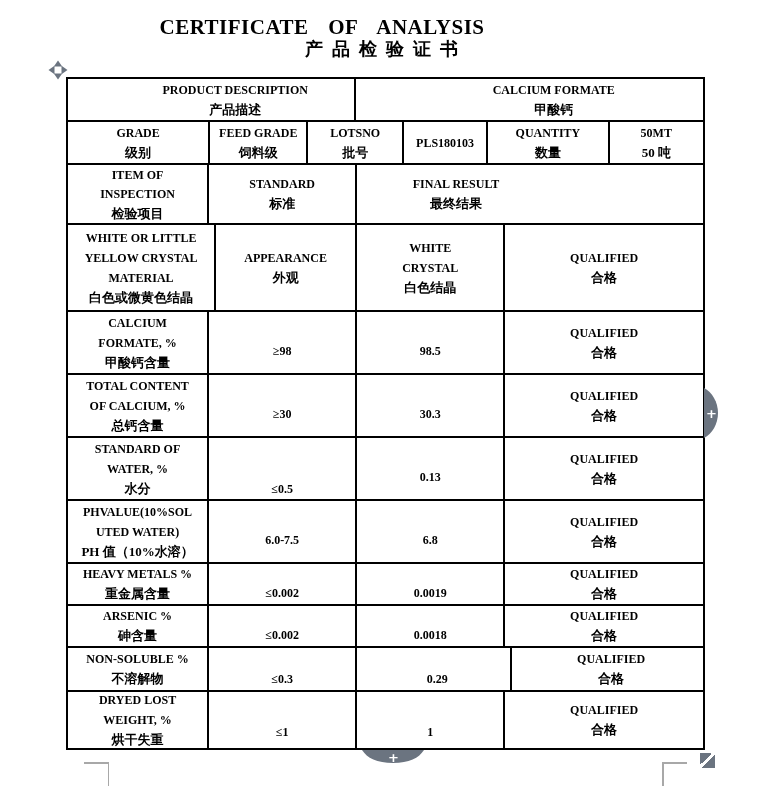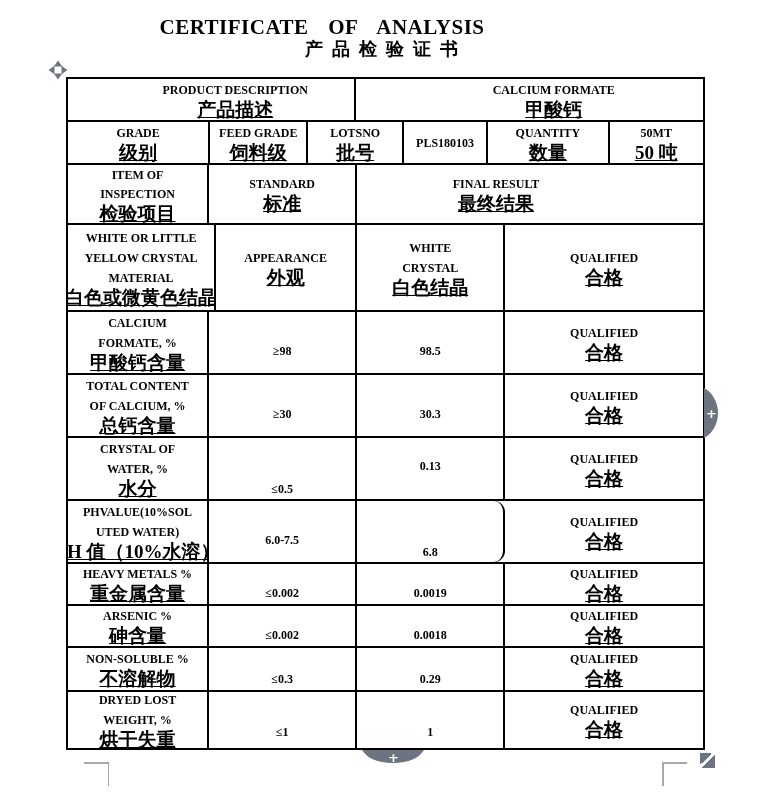--- a/index.html
+++ b/index.html
@@ -26,21 +26,21 @@
   .trow{display:flex;border-bottom:2px solid #000;box-sizing:border-box;min-height:0;}
   .trow:last-child{border-bottom:none;}
   .tcell{
     border-right:2px solid #000;box-sizing:border-box;min-width:0;
     display:flex;flex-direction:column;align-items:center;justify-content:center;
     text-align:center;overflow:hidden;
   }
   .tcell:last-child{border-right:none;}
   .tcell.vbottom{justify-content:flex-end;}
   .tline{font-size:12px;line-height:20px;white-space:nowrap;}
-  .tline.cjk{font-size:19px;font-family:"Liberation Serif","DejaVu Sans",sans-serif;text-decoration:underline;}
+  .tline.cjk{font-size:13px;font-family:"Liberation Serif","DejaVu Sans",sans-serif;}
   .tight .tline{line-height:19px;}
   
   .plus-glyph{
     position:absolute;color:#fff;font-size:13px;line-height:13px;
     font-family:"DejaVu Sans",sans-serif;font-weight:bold;
   }
   .resize-handle{
     left:700px;top:753px;width:15px;height:15px;
     background:linear-gradient(135deg,#6b7480 0 40%,#ffffff 40% 56%,#6b7480 56% 100%);
   }
@@ -104,21 +104,21 @@
     <div class="trow tight" style="flex: 0 0 60px;">
       <div class="tcell" style="flex: 0 0 22.22%;">
         <div class="tline">ITEM OF</div>
         <div class="tline">INSPECTION</div>
         <div class="tline cjk">检验项目</div>
       </div>
       <div class="tcell" style="flex: 0 0 23.32%;">
         <div class="tline">STANDARD</div>
         <div class="tline cjk">标准</div>
       </div>
-      <div class="tcell" style="flex: 0 0 31.14%; margin-left: 40px;">
+      <div class="tcell" style="flex: 0 0 31.14%;">
         <div class="tline">FINAL RESULT</div>
         <div class="tline cjk">最终结果</div>
       </div>
     </div>
     <div class="trow" style="flex: 0 0 87px;">
       <div class="tcell" style="flex: 0 0 23.32%;">
         <div class="tline">WHITE OR LITTLE</div>
         <div class="tline">YELLOW CRYSTAL</div>
         <div class="tline">MATERIAL</div>
         <div class="tline cjk">白色或微黄色结晶</div>
@@ -166,45 +166,45 @@
       <div class="tcell vbottom" style="flex: 0 0 23.32%; padding-bottom: 12px;">
         <div class="tline">30.3</div>
       </div>
       <div class="tcell" style="flex: 0 0 31.14%;">
         <div class="tline">QUALIFIED</div>
         <div class="tline cjk">合格</div>
       </div>
     </div>
     <div class="trow" style="flex: 0 0 63px;">
       <div class="tcell" style="flex: 0 0 22.22%;">
-        <div class="tline">CRYSTAL OF</div>
+        <div class="tline">STANDARD OF</div>
         <div class="tline">WATER, %</div>
         <div class="tline cjk">水分</div>
       </div>
       <div class="tcell vbottom" style="flex: 0 0 23.32%; padding-bottom: 0;">
         <div class="tline">≤0.5</div>
       </div>
-      <div class="tcell vbottom" style="flex: 0 0 23.32%; padding-bottom: 23px;">
+      <div class="tcell vbottom" style="flex: 0 0 23.32%; padding-bottom: 12px;">
         <div class="tline">0.13</div>
       </div>
       <div class="tcell" style="flex: 0 0 31.14%;">
         <div class="tline">QUALIFIED</div>
         <div class="tline cjk">合格</div>
       </div>
     </div>
     <div class="trow" style="flex: 0 0 63px;">
       <div class="tcell" style="flex: 0 0 22.22%; justify-content: center;">
         <div class="tline">PHVALUE(10%SOL</div>
         <div class="tline">UTED WATER)</div>
         <div class="tline cjk">PH 值（10%水溶）</div>
       </div>
       <div class="tcell vbottom" style="flex: 0 0 23.32%; padding-bottom: 12px;">
         <div class="tline">6.0-7.5</div>
       </div>
-      <div class="tcell vbottom" style="flex: 0 0 23.32%;  border-radius: 11px;">
+      <div class="tcell vbottom" style="flex: 0 0 23.32%; padding-bottom: 12px;">
         <div class="tline">6.8</div>
       </div>
       <div class="tcell" style="flex: 0 0 31.14%;">
         <div class="tline">QUALIFIED</div>
         <div class="tline cjk">合格</div>
       </div>
     </div>
     <div class="trow" style="flex: 0 0 42px;">
       <div class="tcell" style="flex: 0 0 22.22%;">
         <div class="tline">HEAVY METALS %</div>
@@ -238,21 +238,21 @@
       </div>
     </div>
     <div class="trow" style="flex: 0 0 44px;">
       <div class="tcell" style="flex: 0 0 22.22%;">
         <div class="tline">NON-SOLUBLE %</div>
         <div class="tline cjk">不溶解物</div>
       </div>
       <div class="tcell vbottom" style="flex: 0 0 23.32%; padding-bottom: 1px;">
         <div class="tline">≤0.3</div>
       </div>
-      <div class="tcell vbottom" style="flex: 0 0 23.32%; padding-bottom: 1px;">
+      <div class="tcell vbottom" style="flex: 0 0 23.32%; padding-bottom: 1px; margin-left: 7px;">
         <div class="tline">0.29</div>
       </div>
       <div class="tcell" style="flex: 0 0 31.14%;">
         <div class="tline">QUALIFIED</div>
         <div class="tline cjk">合格</div>
       </div>
     </div>
     <div class="trow" style="flex: 0 0 56px;">
       <div class="tcell" style="flex: 0 0 22.22%;">
         <div class="tline">DRYED LOST</div>

